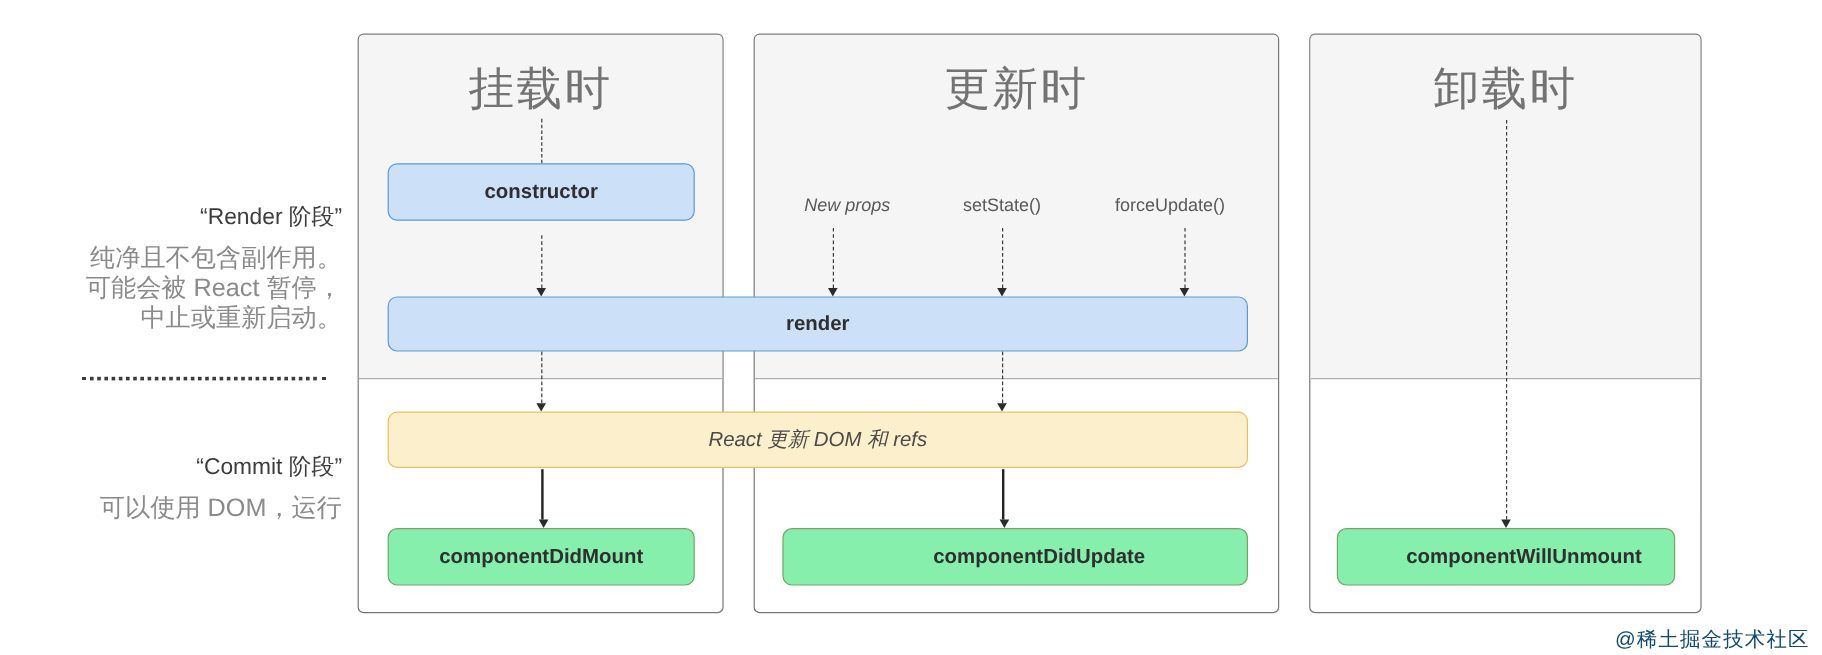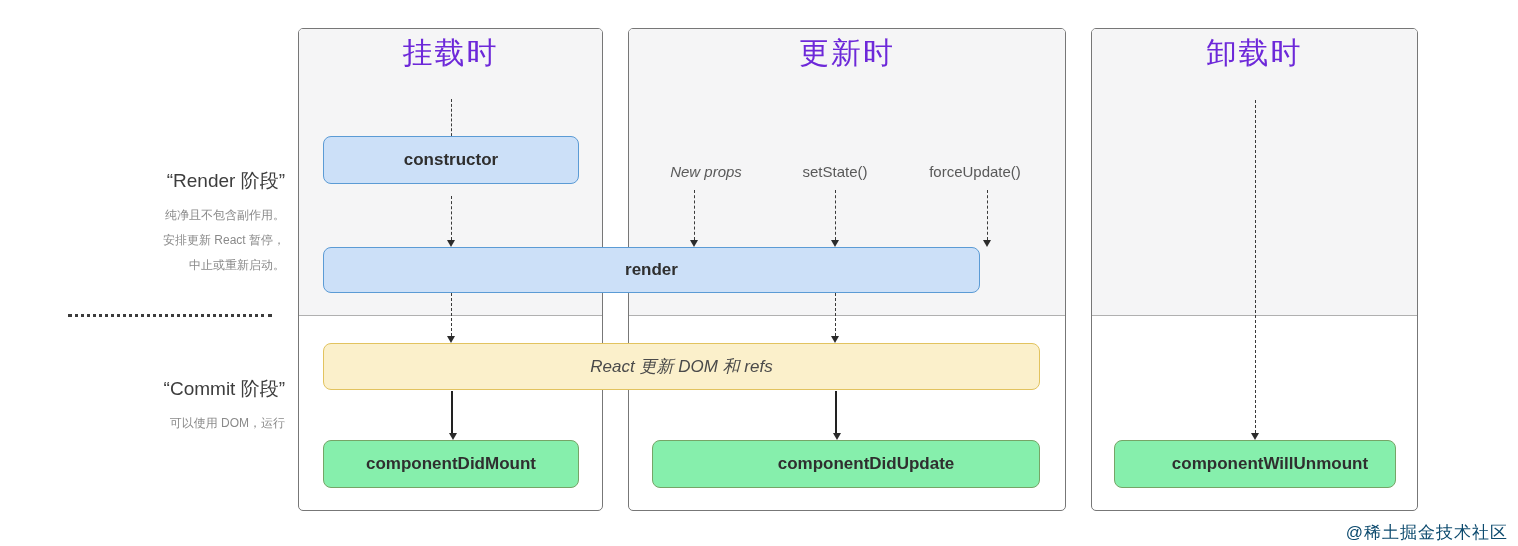--- a/index.html
+++ b/index.html
@@ -28,34 +28,34 @@
     left: 0; top: 0; right: 0;
     height: 287px;
     background: #f5f5f6;
     border-bottom: 1px solid #b0b0b0;
   }
   .panel-1 { left: 298px; width: 305px; }
   .panel-2 { left: 628px; width: 438px; }
   .panel-3 { left: 1091px; width: 327px; }
   .panel-title {
     position: relative;
-    margin-top: 4px;
+    margin-top: 20px;
     text-align: center;
-    font-size: 30px;
-    color: #6d28d9;
+    font-size: 38px;
+    color: #737373;
     font-weight: 400;
     letter-spacing: 2px;
   }
 
   
   .legend-block { position: absolute; width: 230px; text-align: right; }
   .legend-render { left: 55px; top: 168px; }
   .legend-commit { left: 55px; top: 376px; }
   .legend-title { font-size: 19px; color: #3d3d3d; margin-bottom: 9px; }
-  .legend-line { font-size: 12px; color: #8a8a8a; line-height: 25px; }
+  .legend-line { font-size: 21px; color: #8a8a8a; line-height: 25px; }
   .dotted-divider {
     position: absolute;
     left: 68px; top: 314px;
     width: 204px; height: 0;
     border-top: 3px dotted #3c3c3c;
   }
 
   
   .box {
     position: absolute;
@@ -67,21 +67,21 @@
     font-size: 17px;
     color: #2f2f2f;
   }
   .box-blue   { background: #cce0f8; border: 1.5px solid #5b9bd5; }
   .box-yellow { background: #fbf0cb; border: 1.5px solid #e2c35f; }
   .box-green  { background: #86efac; border: 1.5px solid #76a567; }
   .bold { font-weight: 700; }
   .italic { font-style: italic; color: #4a4a4a; }
 
   .box-constructor { left: 323px; top: 136px; width: 256px; height: 48px; }
-  .box-render      { left: 323px; top: 247px; width: 657px; height: 46px; }
+  .box-render      { left: 323px; top: 247px; width: 717px; height: 46px; }
   .box-reactdom    { left: 323px; top: 343px; width: 717px; height: 47px; text-align: right; }
   .box-didmount    { left: 323px; top: 440px; width: 256px; height: 48px; }
   .box-didupdate   { left: 652px; top: 440px; width: 388px; height: 48px; padding-left: 40px; }
   .box-willunmount { left: 1114px; top: 440px; width: 282px; height: 48px; padding-left: 30px; }
 
   
   .trigger-label {
     position: absolute;
     top: 163px;
     width: 160px;
@@ -139,21 +139,21 @@
   }
 </style>
 </head>
 <body>
 
 <div class="canvas">
 
   <div class="legend-block legend-render">
     <div class="legend-title">“Render 阶段”</div>
     <div class="legend-line">纯净且不包含副作用。</div>
-    <div class="legend-line">安排更新 React 暂停，</div>
+    <div class="legend-line">可能会被 React 暂停，</div>
     <div class="legend-line">中止或重新启动。</div>
   </div>
 
   <div class="dotted-divider"></div>
 
   <div class="legend-block legend-commit">
     <div class="legend-title">“Commit 阶段”</div>
     <div class="legend-line">可以使用 DOM，运行</div>
   </div>
 

